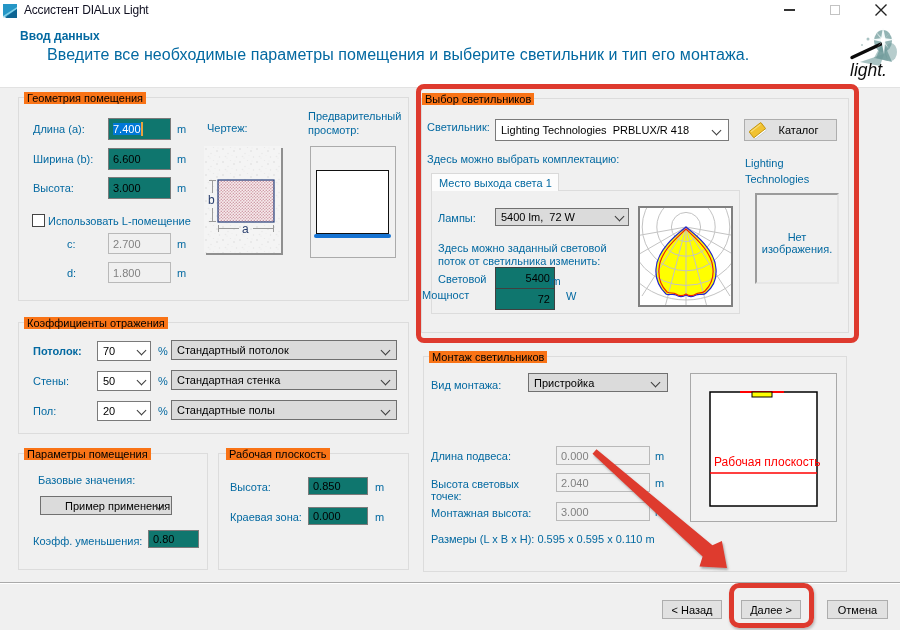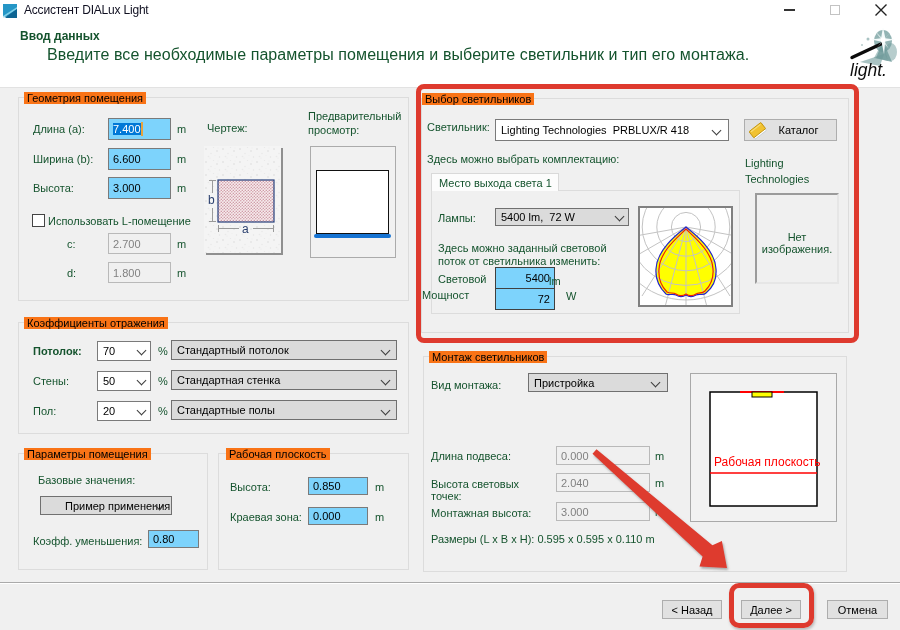--- a/index.html
+++ b/index.html
@@ -1,23 +1,23 @@
 <!DOCTYPE html>
 <html><head>
 <meta charset="utf-8">
 <style>
   html,body{margin:0;padding:0;}
   body{width:900px;height:630px;overflow:hidden;background:#f0f0f0;
        font-family:"Liberation Sans", sans-serif;font-size:12px;color:#000;}
   #win{position:relative;width:900px;height:630px;}
   .abs{position:absolute;}
-  .lbl{position:absolute;font-size:11px;color:#14532d;white-space:nowrap;line-height:12px;}
+  .lbl{position:absolute;font-size:11px;color:#0369a1;white-space:nowrap;line-height:12px;}
   .grp{position:absolute;border:1px solid #dcdcdc;}
   .gt{position:absolute;background:#f97316;padding:0 3px;font-size:11px;white-space:nowrap;line-height:12px;}
-  .inp{position:absolute;background:#7dd3fc;border:1px solid #7a7a7a;font-size:11px;
+  .inp{position:absolute;background:#0f766e;border:1px solid #7a7a7a;font-size:11px;
        display:flex;align-items:center;padding:0 4px;box-sizing:border-box;white-space:nowrap;}
   .dis{background:#f0f0f0;border:1px solid #b9b9b9;color:#818181;}
   .combo{position:absolute;background:#dbdbdb;border:1px solid #707070;font-size:11px;
        display:flex;align-items:center;padding:0 5px;box-sizing:border-box;white-space:nowrap;}
   .combow{background:#fff;border:1px solid #7a7a7a;}
   .chev{position:absolute;width:6px;height:6px;border-right:1.3px solid #3c3c3c;
        border-bottom:1.3px solid #3c3c3c;transform:rotate(45deg);}
   .btn{position:absolute;background:#e1e1e1;border:1px solid #adadad;font-size:11px;
        display:flex;align-items:center;justify-content:center;box-sizing:border-box;}
 </style>

